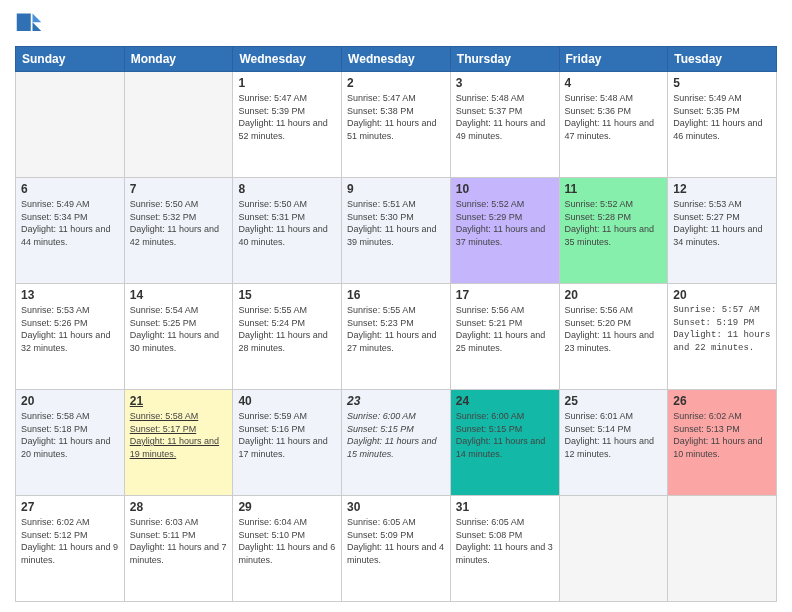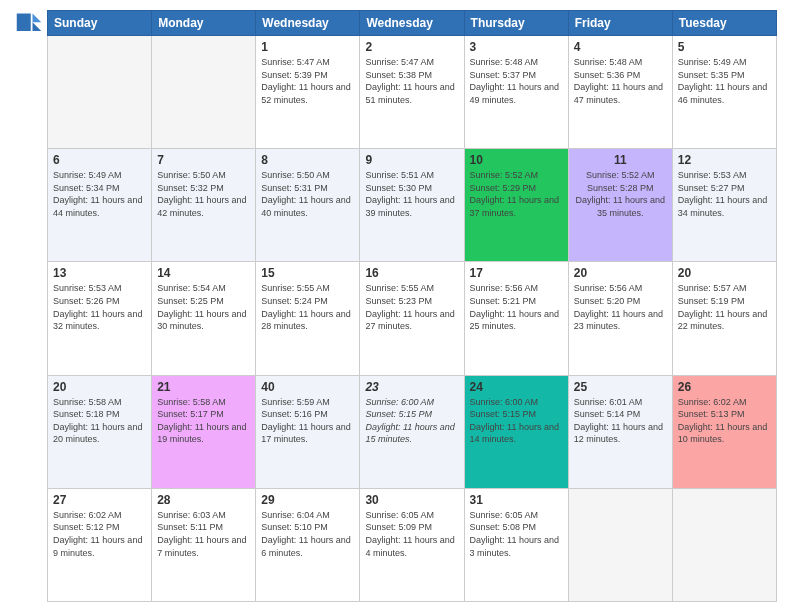--- a/index.html
+++ b/index.html
@@ -8,21 +8,21 @@
       height: 612px;
       font-family: Arial, sans-serif;
       background: #fff;
       overflow: hidden;
     }
     .page {
       width: 792px;
       height: 612px;
       padding: 10px 15px;
       display: flex;
-      flex-direction: row;
+      flex-direction: column;
     }
     .header {
       display: flex;
       justify-content: space-between;
       align-items: flex-start;
       margin-bottom: 8px;
     }
     .logo {
       display: flex;
       align-items: center;
@@ -187,27 +187,27 @@
             <div class="day-info" style="white-space: pre-line;">Sunrise: 5:50 AM
 Sunset: 5:31 PM
 Daylight: 11 hours and 40 minutes.</div>
           </td>
           <td style="background: rgb(240, 244, 250);">
             <span class="day-num">9</span>
             <div class="day-info" style="white-space: pre-line;">Sunrise: 5:51 AM
 Sunset: 5:30 PM
 Daylight: 11 hours and 39 minutes.</div>
           </td>
-          <td style="background: #22c55e;">
+          <td style="background: #c4b5fd;">
             <span class="day-num">10</span>
             <div class="day-info" style="white-space: pre-line;">Sunrise: 5:52 AM
 Sunset: 5:29 PM
 Daylight: 11 hours and 37 minutes.</div>
           </td>
-          <td style="background: #c4b5fd; text-align: center;">
+          <td style="background: #86efac;">
             <span class="day-num">11</span>
             <div class="day-info" style="white-space: pre-line;">Sunrise: 5:52 AM
 Sunset: 5:28 PM
 Daylight: 11 hours and 35 minutes.</div>
           </td>
           <td style="background: rgb(240, 244, 250);">
             <span class="day-num">12</span>
             <div class="day-info" style="white-space: pre-line;">Sunrise: 5:53 AM
 Sunset: 5:27 PM
 Daylight: 11 hours and 34 minutes.</div>
@@ -245,33 +245,33 @@
 Daylight: 11 hours and 25 minutes.</div>
           </td>
           <td>
             <span class="day-num">20</span>
             <div class="day-info" style="white-space: pre-line;">Sunrise: 5:56 AM
 Sunset: 5:20 PM
 Daylight: 11 hours and 23 minutes.</div>
           </td>
           <td>
             <span class="day-num">20</span>
-            <div class="day-info" style="white-space: pre-line;">Sunrise: 5:57 AM
+            <div class="day-info" style="white-space: pre-line; font-family: Liberation Mono, monospace;">Sunrise: 5:57 AM
 Sunset: 5:19 PM
 Daylight: 11 hours and 22 minutes.</div>
           </td>
         </tr>
         <tr>
           <td style="background: rgb(240, 244, 250);">
             <span class="day-num">20</span>
             <div class="day-info" style="white-space: pre-line;">Sunrise: 5:58 AM
 Sunset: 5:18 PM
 Daylight: 11 hours and 20 minutes.</div>
           </td>
-          <td style="background: #f0abfc;">
+          <td style="background: #fef9c3; text-decoration: underline;">
             <span class="day-num">21</span>
             <div class="day-info" style="white-space: pre-line;">Sunrise: 5:58 AM
 Sunset: 5:17 PM
 Daylight: 11 hours and 19 minutes.</div>
           </td>
           <td style="background: rgb(240, 244, 250);">
             <span class="day-num">40</span>
             <div class="day-info" style="white-space: pre-line;">Sunrise: 5:59 AM
 Sunset: 5:16 PM
 Daylight: 11 hours and 17 minutes.</div>

